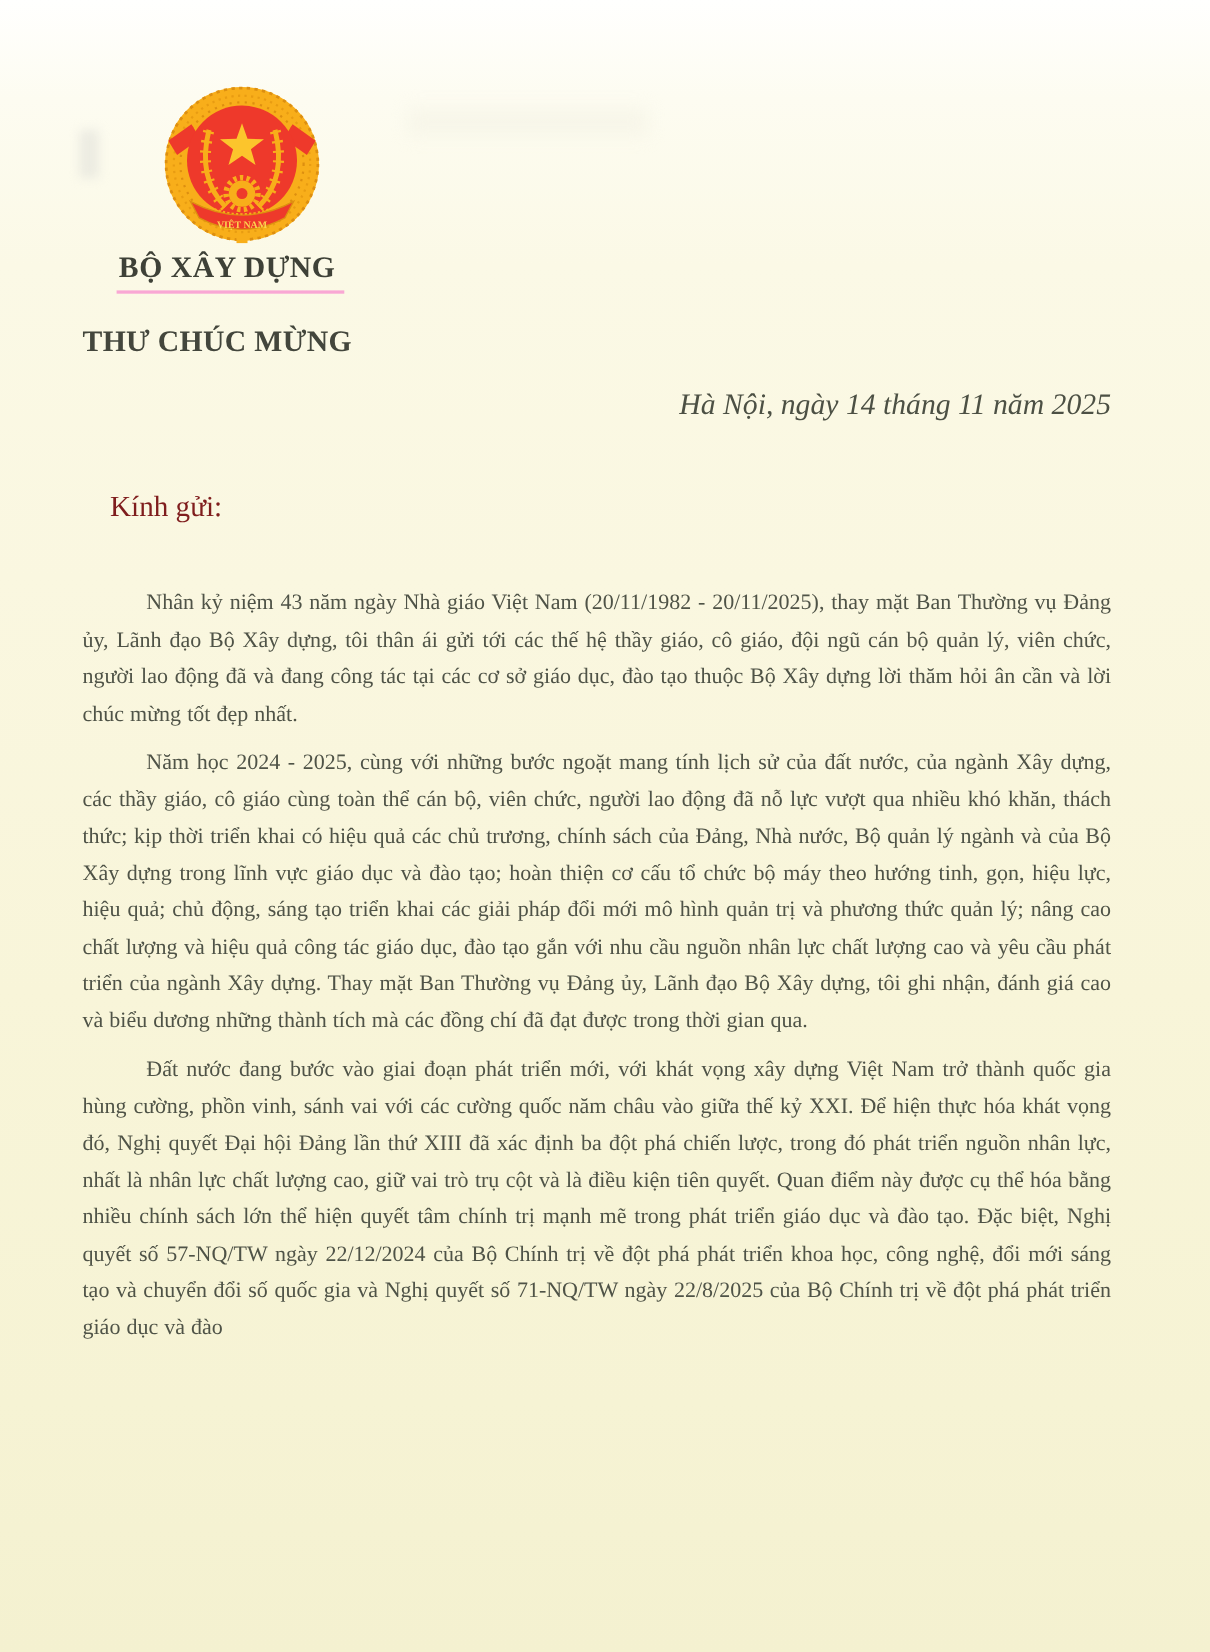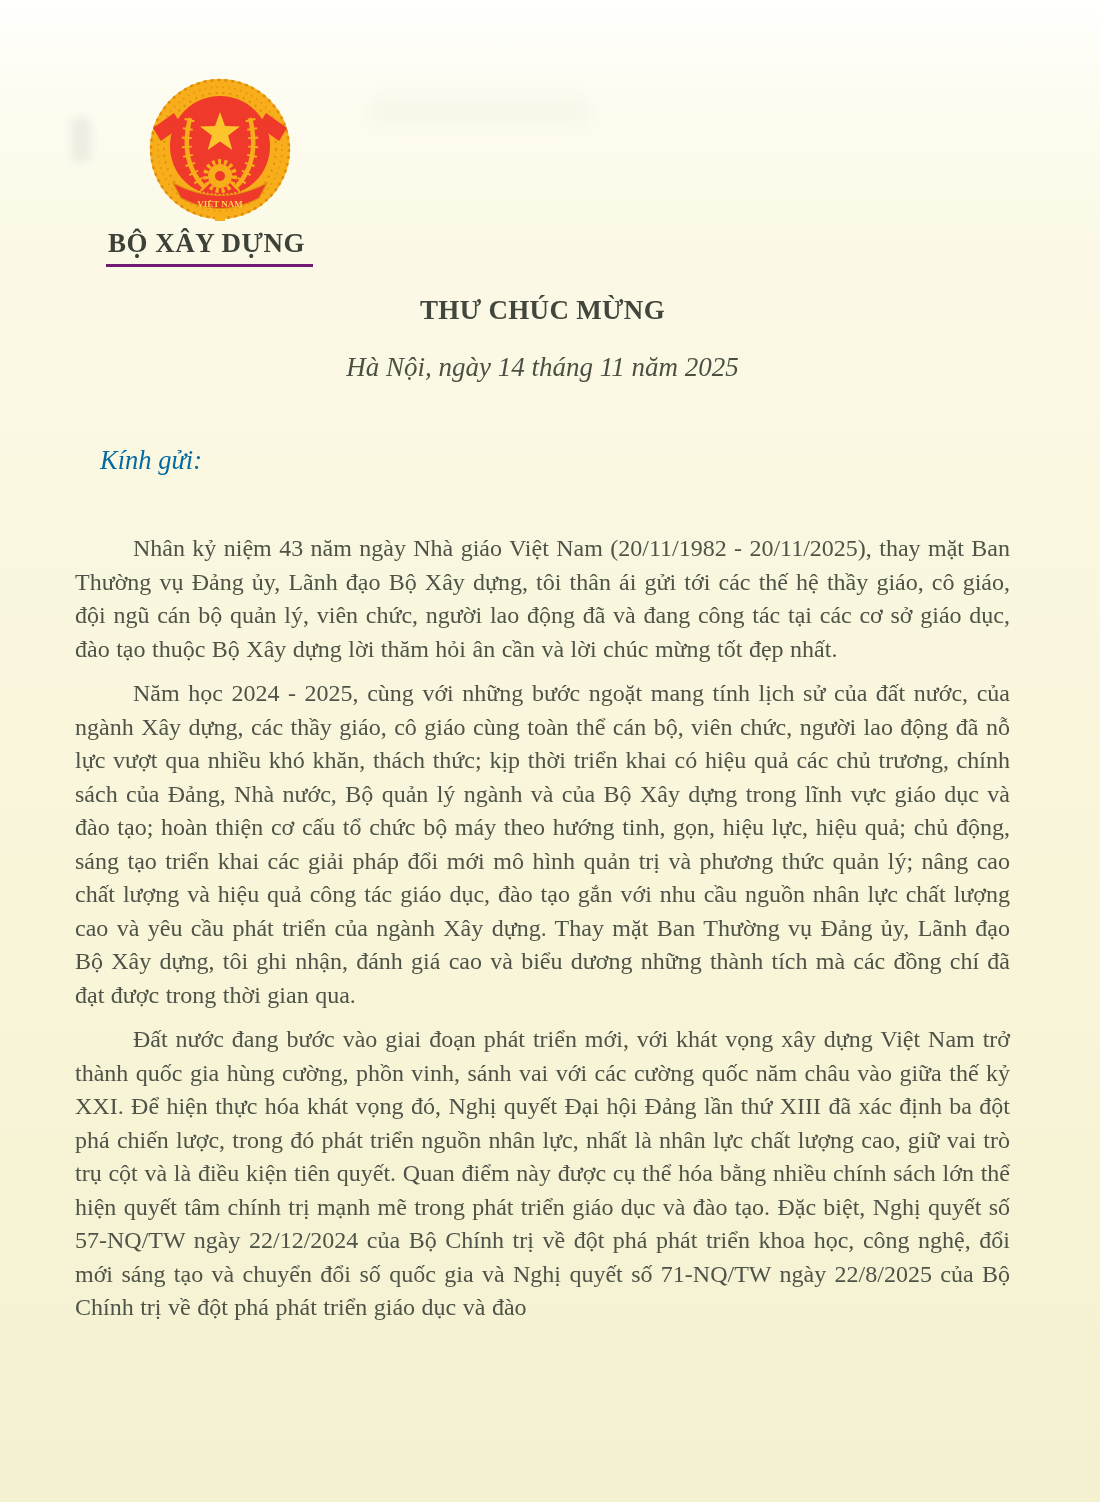--- a/index.html
+++ b/index.html
@@ -20,46 +20,46 @@
               background: #f1efe2; opacity: .45; filter: blur(8px); }
   .smudge-c { left: 12px; top: 1468px; width: 70px; height: 24px;
               background: #f0d6ce; opacity: .55; filter: blur(6px); }
 
   .emblem { position: absolute; left: 145px; top: 28px; width: 150px; height: 152px; }
 
   .ministry {
     position: absolute; left: 106px; top: 180px;
     font-size: 27px; font-weight: bold; color: #3e4137;
     letter-spacing: .5px; padding: 0 8px 5px 2px;
-    border-bottom: 3px solid #701a75; white-space: nowrap;
+    border-bottom: 3px solid #f9a8d4; white-space: nowrap;
   }
 
   .content { padding: 244px 90px 0 75px; }
 
   .title-block {
-    text-align: center; font-weight: bold; color: #43463c;
+    text-align: left; font-weight: bold; color: #43463c;
     font-size: 27px; line-height: 36px; letter-spacing: .3px;
   }
 
   .dateline {
-    margin-top: 21px; text-align: center;
+    margin-top: 21px; text-align: right;
     font-style: italic; font-size: 27px; line-height: 36px; color: #4c5044;
   }
 
   .salutation {
     margin-top: 57px; margin-left: 25px;
     display: flex; align-items: flex-start;
-    font-style: italic; font-size: 26.5px; line-height: 37px; color: #0369a1;
+    font-size: 26.5px; line-height: 37px; color: #7f1d1d;
   }
   .sal-label { flex: 0 0 auto; margin-right: 27px; }
   .sal-text  { flex: 1 1 auto; text-align: justify; }
 
   .letter-body { margin-top: 53px; }
   .letter-body p {
-    font-size: 24px; line-height: 33.5px;
+    font-size: 20px; line-height: 33.5px;
     text-align: justify; text-indent: 58px;
     margin: 0 0 11px 0; color: #4f5347;
     word-spacing: .5px;
   }
 </style>
 </head>
 <body>
 
 <div class="page">
 

